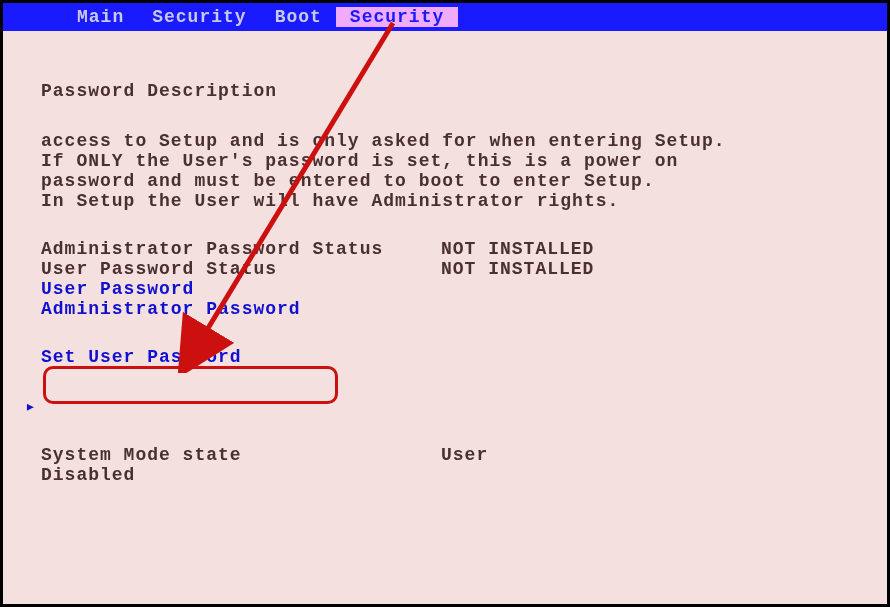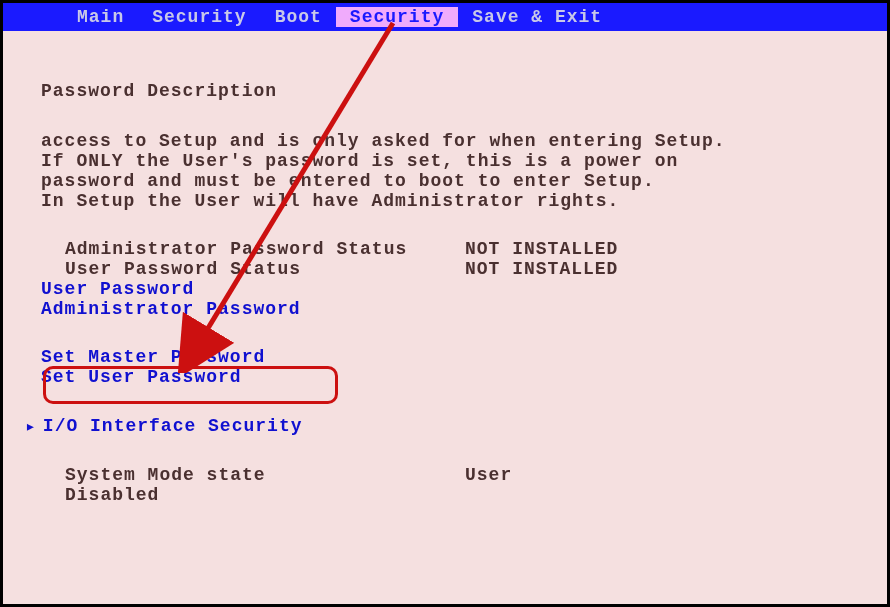--- a/index.html
+++ b/index.html
@@ -30,21 +30,21 @@
       background: #f0abfc;
       color: #1a1aff;
     }
     .content {
       padding: 20px 38px;
       color: #4a3030;
     }
     .heading { margin-top: 30px; margin-bottom: 30px; }
     .desc-line { white-space: pre; }
     .section-gap { height: 28px; }
-    .status-row { display: flex; margin-left: 24px; }
+    .status-row { display: flex; }
     .status-label { width: 400px; }
     .status-value { color: #4a3030; font-family: Liberation Mono, monospace; }
     .link-item { color: #1010d0; cursor: pointer; }
     .selected-row { color: #4a3030; }
     .nav-row { display: flex; align-items: center; }
     .nav-arrow { color: #1010d0; margin-right: 6px; margin-left: -16px; }
     .highlight-box {
       position: absolute;
       border: 3px solid #cc1010;
       border-radius: 10px;
@@ -62,21 +62,20 @@
     }
   </style>
 </head>
 <body>
 
 <div class="menu-bar">
   <span class="menu-item">Main</span>
   <span class="menu-item">Security</span>
   <span class="menu-item">Boot</span>
   <span class="menu-item active">Security</span>
-  <span class="menu-item">Save &amp; Exit</span>
 </div>
 
 <div class="content">
   <div class="heading">Password Description</div>
 
   <div class="desc-line">access to Setup and is only asked for when entering Setup.</div>
   <div class="desc-line">If ONLY the User's password is set, this is a power on</div>
   <div class="desc-line">password and must be entered to boot to enter Setup.</div>
   <div class="desc-line">In Setup the User will have Administrator rights.</div>
 
@@ -88,28 +87,26 @@
   </div>
   <div class="status-row">
     <span class="status-label">User Password Status</span>
     <span class="status-value">NOT INSTALLED</span>
   </div>
   <div class="link-item">User Password</div>
   <div class="link-item">Administrator Password</div>
 
   <div class="section-gap"></div>
 
-  <div class="link-item">Set Master Password</div>
   <div class="link-item">Set User Password</div>
 
   <div class="section-gap"></div>
 
   <div class="nav-row">
     <span class="nav-arrow">▸</span>
-    <span class="link-item">I/O Interface Security</span>
   </div>
 
   <div class="section-gap"></div>
 
   <div class="status-row">
     <span class="status-label">System Mode state</span>
     <span class="status-value">User</span>
   </div>
   <div class="status-row">
     <span class="status-value">Disabled</span>

